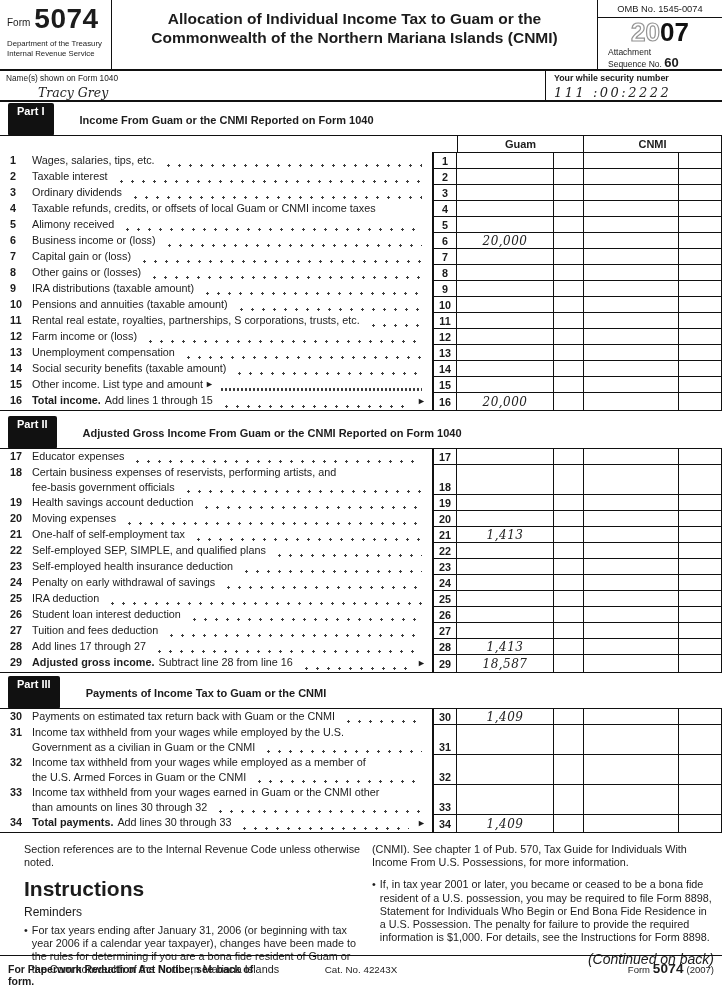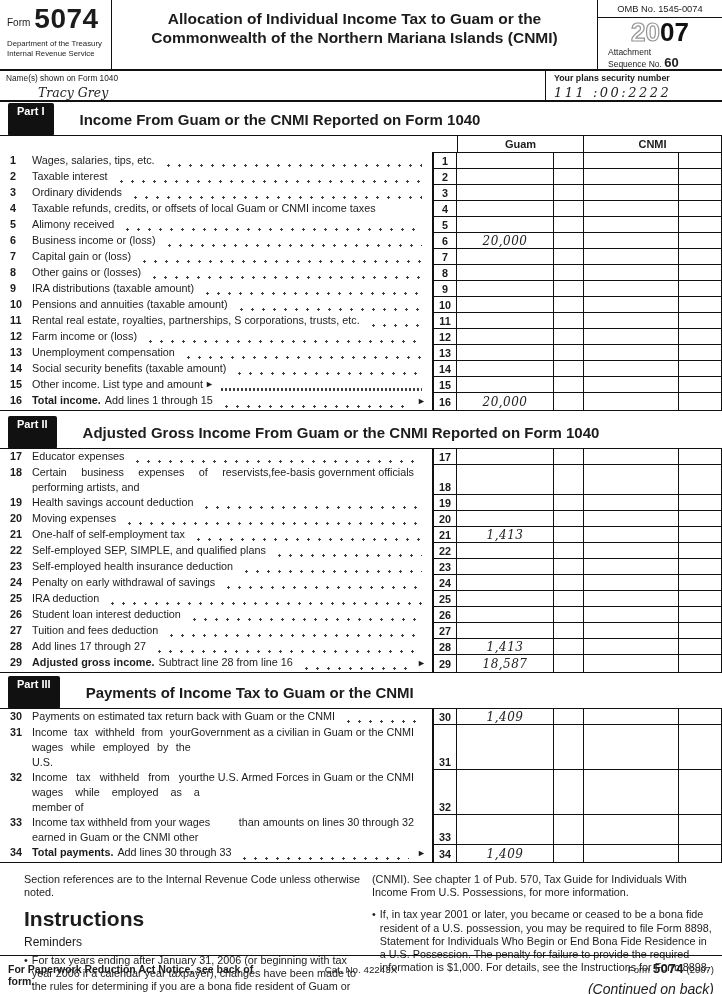--- a/index.html
+++ b/index.html
@@ -29,36 +29,36 @@
   .flabel{font-size:8.3px;}
   .flabel.b{font-weight:bold;font-size:8.8px;}
   .fill{font-family:"DejaVu Serif",serif;font-style:italic;font-size:12.5px;color:#222;}
   .name-val{margin:2px 0 0 32px;}
   .ssnbox{width:177px;flex:none;border-left:1.2px solid #111;box-sizing:border-box;padding:2px 0 0 8px;}
   .ssn-val{margin-top:2px;letter-spacing:2.5px;font-size:13px;}
   
   .partrow{display:flex;align-items:center;margin:8px 0 0 8px;height:19px;}
   .badge{display:inline-block;background:#111;color:#fff;font-weight:bold;font-size:11px;
          padding:2px 9px 19px;border-radius:2px;}
-  .ptitle{font-weight:bold;font-size:15px;margin-left:26px;}
+  .ptitle{font-weight:bold;font-size:11px;margin-left:26px;}
   
   .ftable{width:722px;box-sizing:border-box;border-top:1.5px solid #111;border-bottom:1.5px solid #111;
           border-right:1px solid #111;margin-top:6px;}
   .thead{display:grid;grid-template-columns:432px 25px 126px 138px;height:17px;}
   .th{font-weight:bold;font-size:11px;text-align:center;line-height:16px;box-sizing:border-box;border-bottom:1px solid #111;}
   .th-desc{border-bottom:none;}
   .th-guam{border-left:1px solid #111;}
   .th-cnmi{border-left:1px solid #111;}
   .row{display:grid;grid-template-columns:432px 25px 96px 30px 95px 43px;min-height:16px;}
   .row.h2{min-height:30px;}
   .row.tot{min-height:17px;}
   .desc{display:flex;padding:0 4px 0 10px;box-sizing:border-box;font-size:10.8px;line-height:15px;}
   .lnum{width:22px;flex:none;font-weight:bold;}
   .dtext{flex:1;display:flex;min-width:0;}
-  .dtext.col{flex-direction:row;}
+  .dtext.col{flex-direction:column;}
   .l1{text-align:justify;}
   .l1.nj{text-align:left;}
   .l2{display:flex;}
   .bpre{font-weight:bold;margin-right:4px;white-space:nowrap;}
   .txt{white-space:nowrap;}
   .dots{flex:1;min-width:0;height:8px;align-self:flex-end;margin:0 6px 2px 8px;
         background-image:radial-gradient(circle,#3a3a3a 1.1px,transparent 1.4px);
         background-size:11px 3px;background-repeat:repeat-x;background-position:left bottom;}
   .dots.dense{background-size:4px 3px;margin-left:4px;}
   .rarr{font-size:9px;align-self:flex-end;margin:0 2px 1px 2px;flex:none;}
@@ -119,21 +119,21 @@
       </div>
     </div>
   </header>
 
   <div class="namerow">
     <div class="name-left">
       <div class="flabel">Name(s) shown on Form 1040</div>
       <div class="fill name-val">Tracy Grey</div>
     </div>
     <div class="ssnbox">
-      <div class="flabel b">Your plans security number</div>
+      <div class="flabel b">Your while security number</div>
       <div class="fill ssn-val">111 :00:2222</div>
     </div>
   </div>
 
   <div class="partrow">
     <span class="badge">Part I</span>
     <span class="ptitle">Income From Guam or the CNMI Reported on Form 1040</span>
   </div>
   <div class="ftable">
     <div class="thead">

